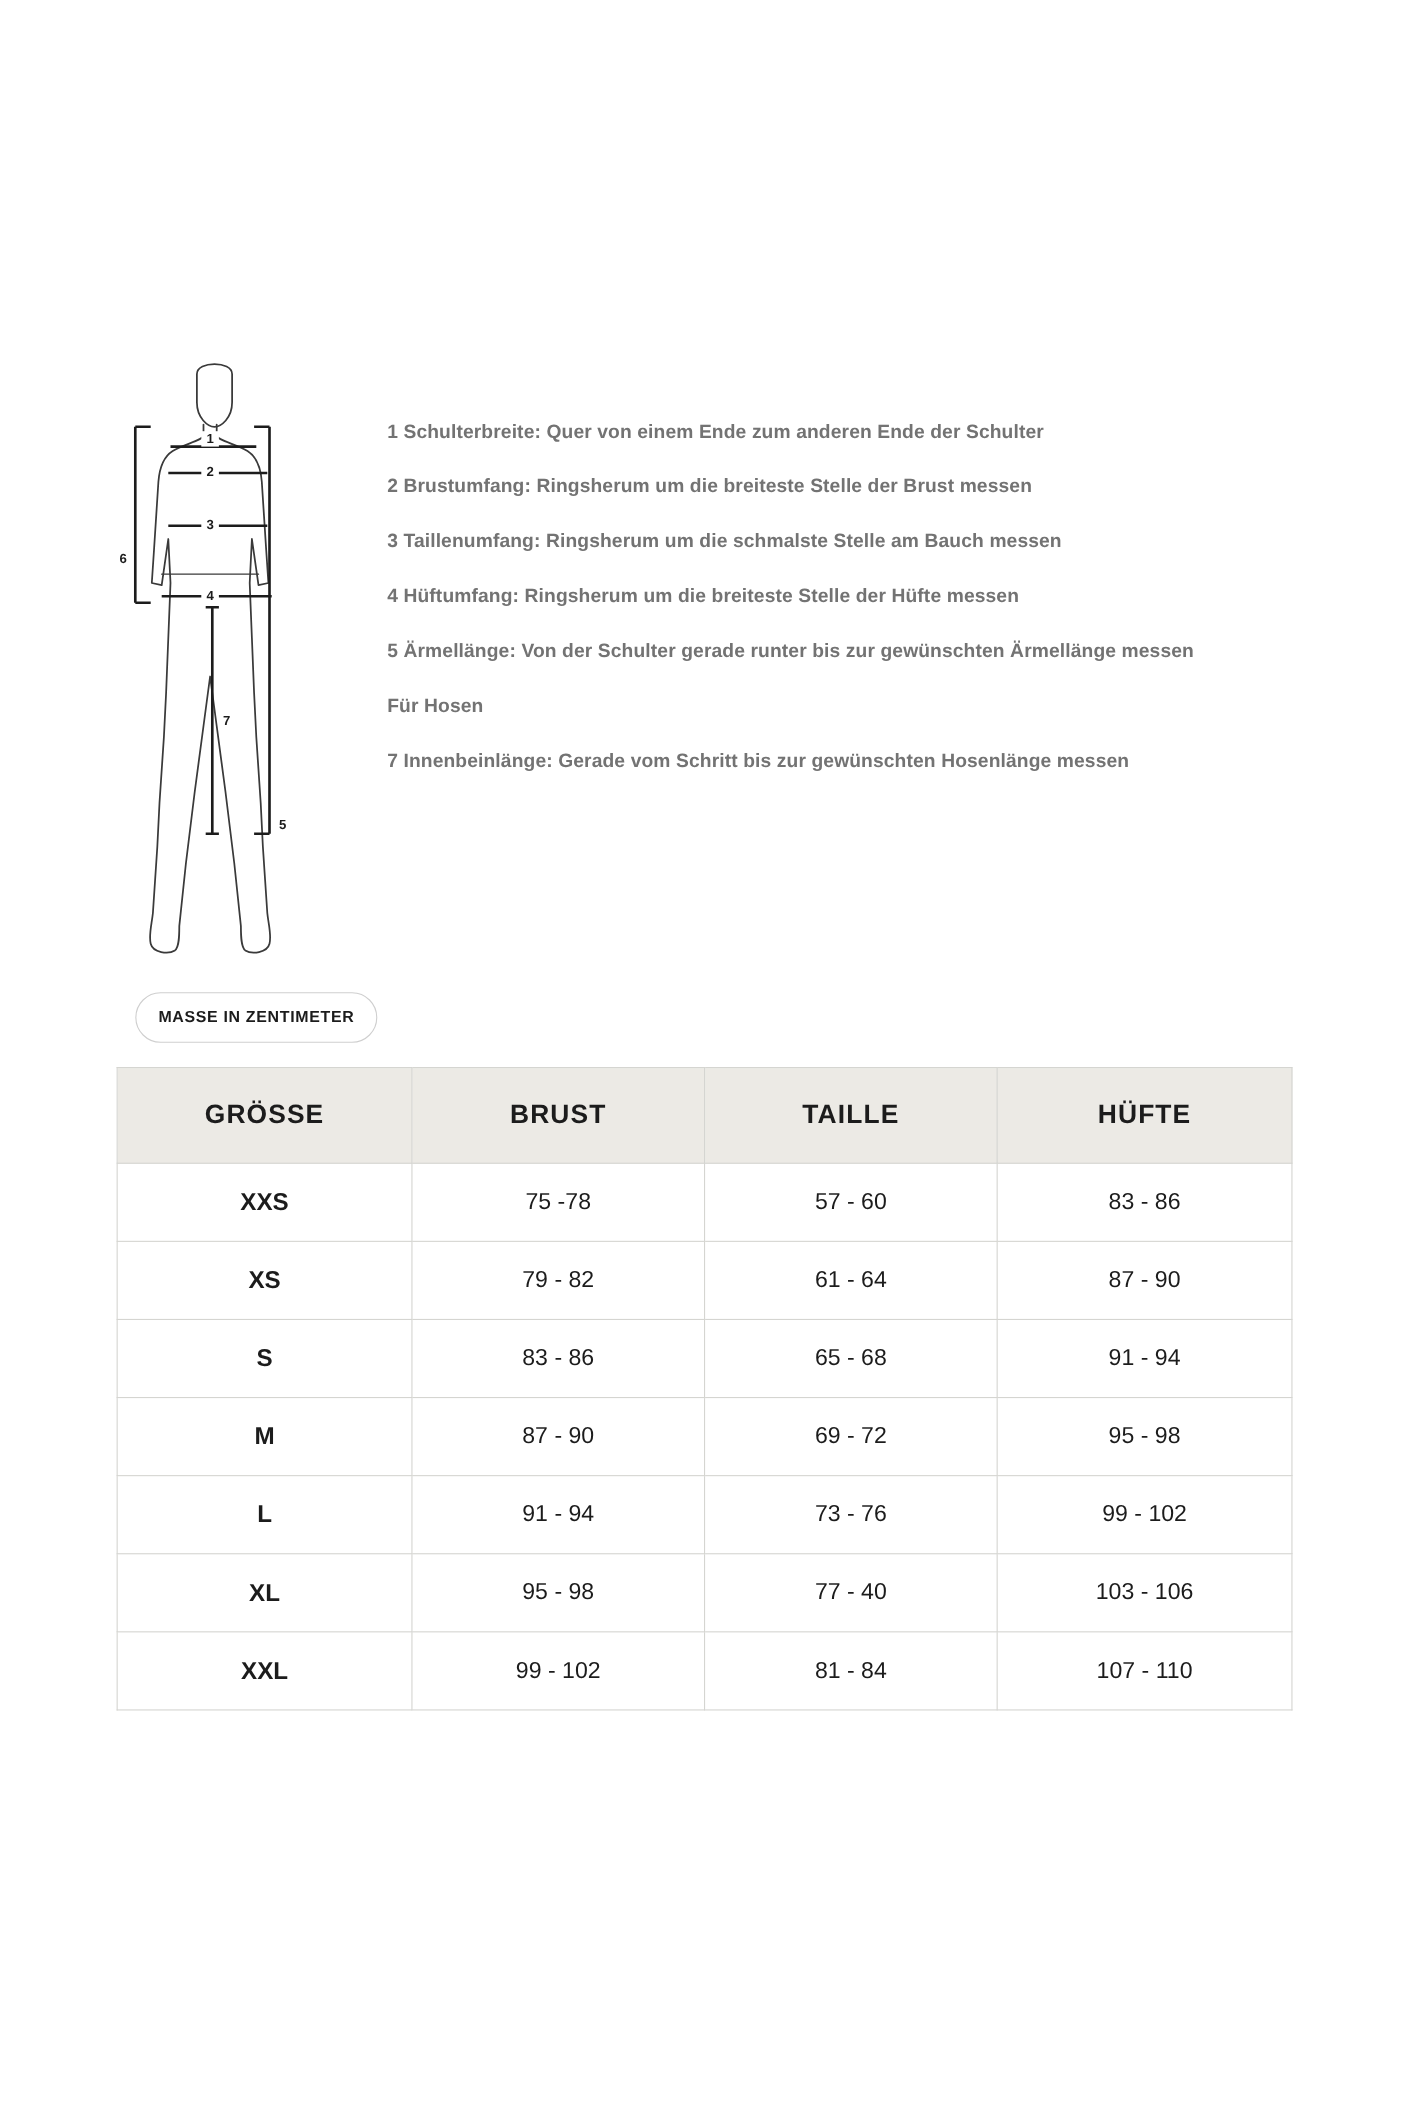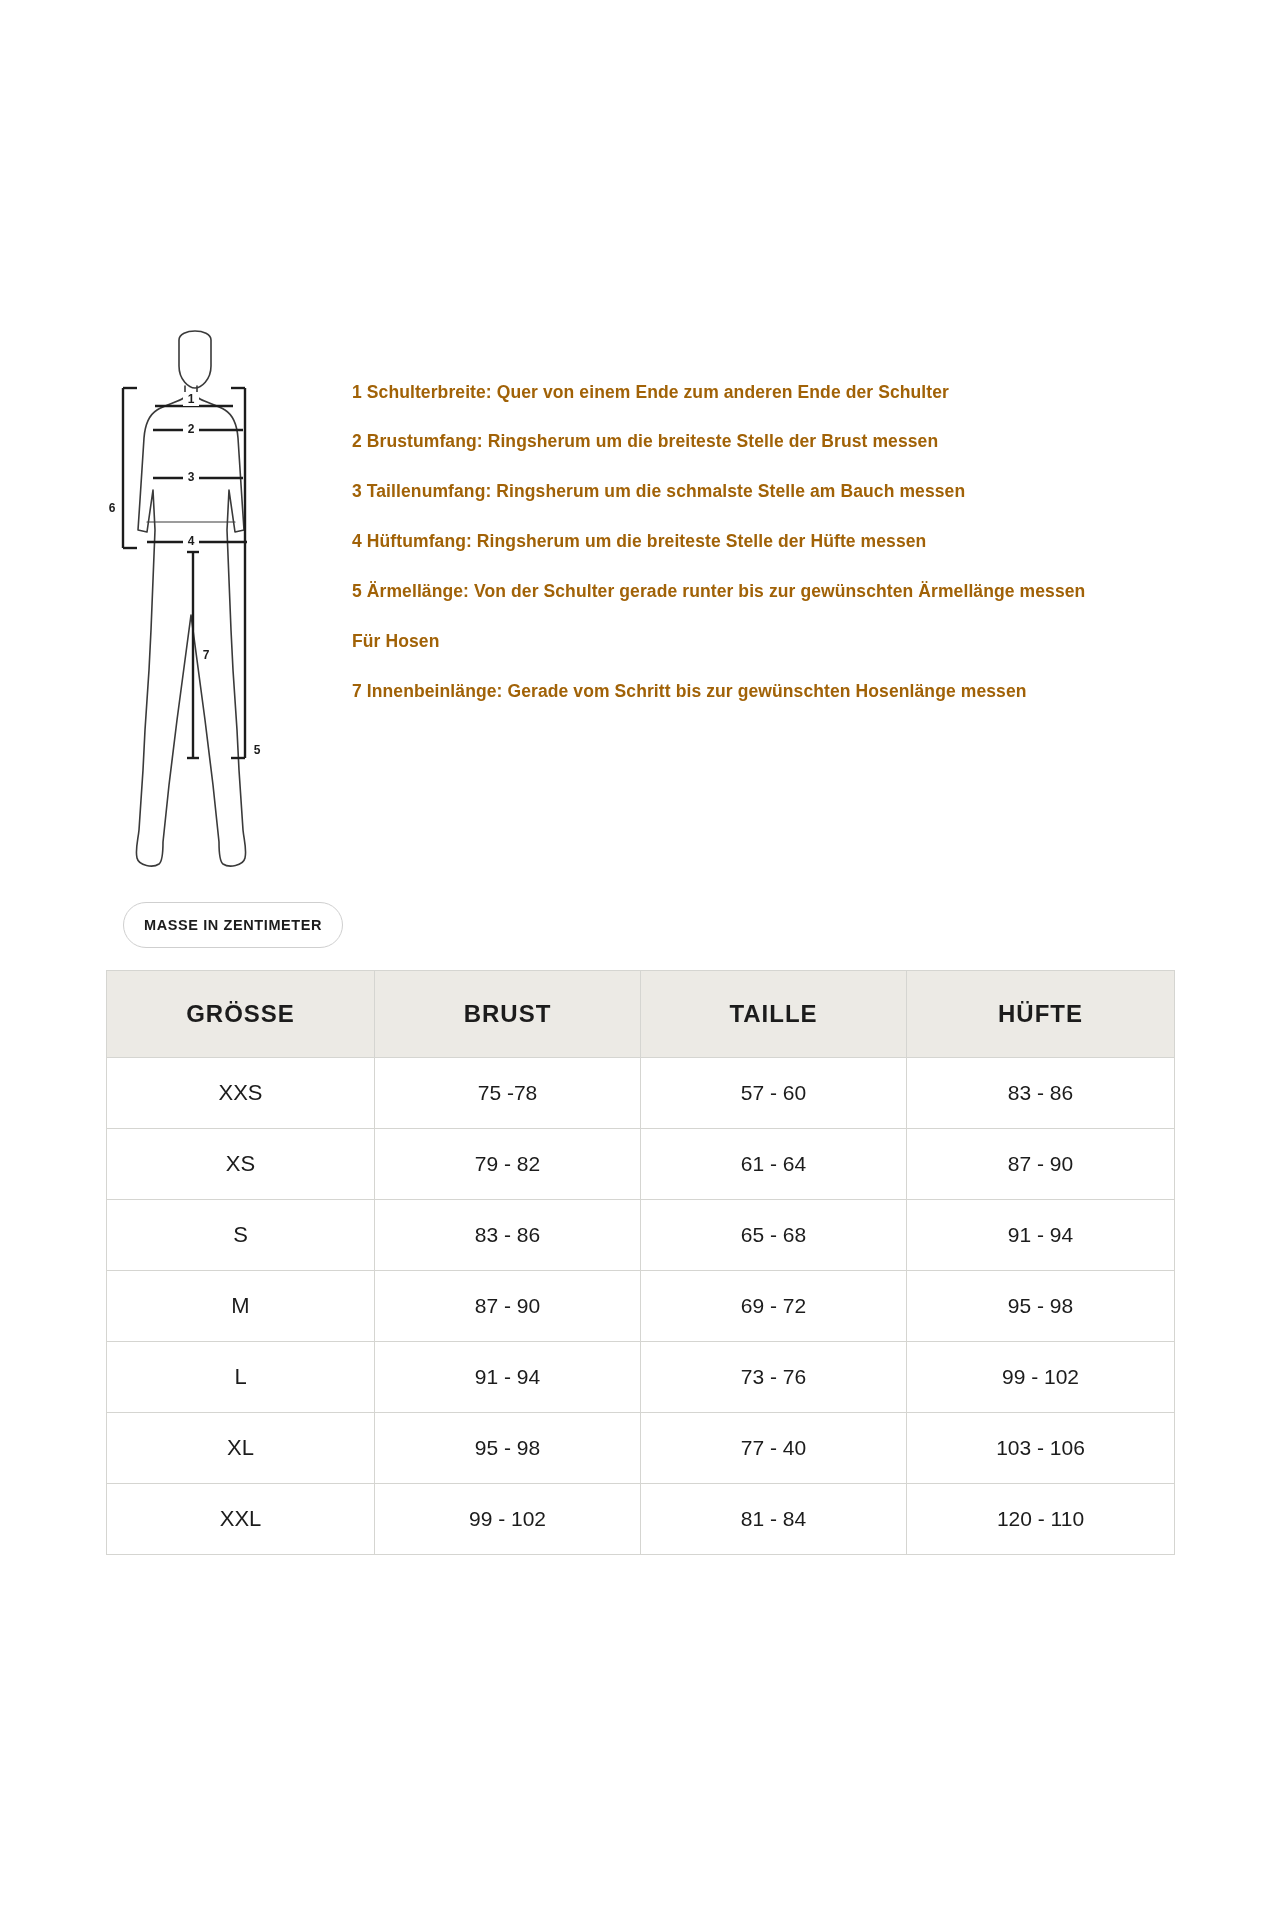--- a/index.html
+++ b/index.html
@@ -45,21 +45,21 @@
     position: absolute;
     left: 352px;
     top: 32px;
     width: 810px;
   }
 
   .instr-line {
     font-size: 17.5px;
     font-weight: bold;
     line-height: 1.42;
-    color: #a16207;
+    color: #737373;
     margin-bottom: 25px;
     letter-spacing: 0.1px;
   }
   .instr-line .hang {
     display: block;
     padding-left: 13px;
   }
 
   
   .unit-pill {
@@ -105,21 +105,21 @@
     padding: 4px;
   }
   .size-table tbody td {
     background: #ffffff;
     height: 70px;
     padding: 0;
     font-size: 21px;
     font-weight: normal;
   }
   .size-table tbody td.size-cell {
-    font-weight: normal;
+    font-weight: bold;
     font-size: 22px;
   }
 
   
   .col-size  { width: 268px; }
   .col-brust { width: 266px; }
   .col-taille{ width: 266px; }
   .col-huefte{ width: 268px; }
 
   svg { display: block; }
@@ -270,18 +270,18 @@
       <tr>
         <td class="size-cell">XL</td>
         <td>95 - 98</td>
         <td>77 - 40</td>
         <td>103 - 106</td>
       </tr>
       <tr>
         <td class="size-cell">XXL</td>
         <td>99 - 102</td>
         <td>81 - 84</td>
-        <td>120 - 110</td>
+        <td>107 - 110</td>
       </tr>
     </tbody>
   </table>
 
 </div>
 
 </body></html>

